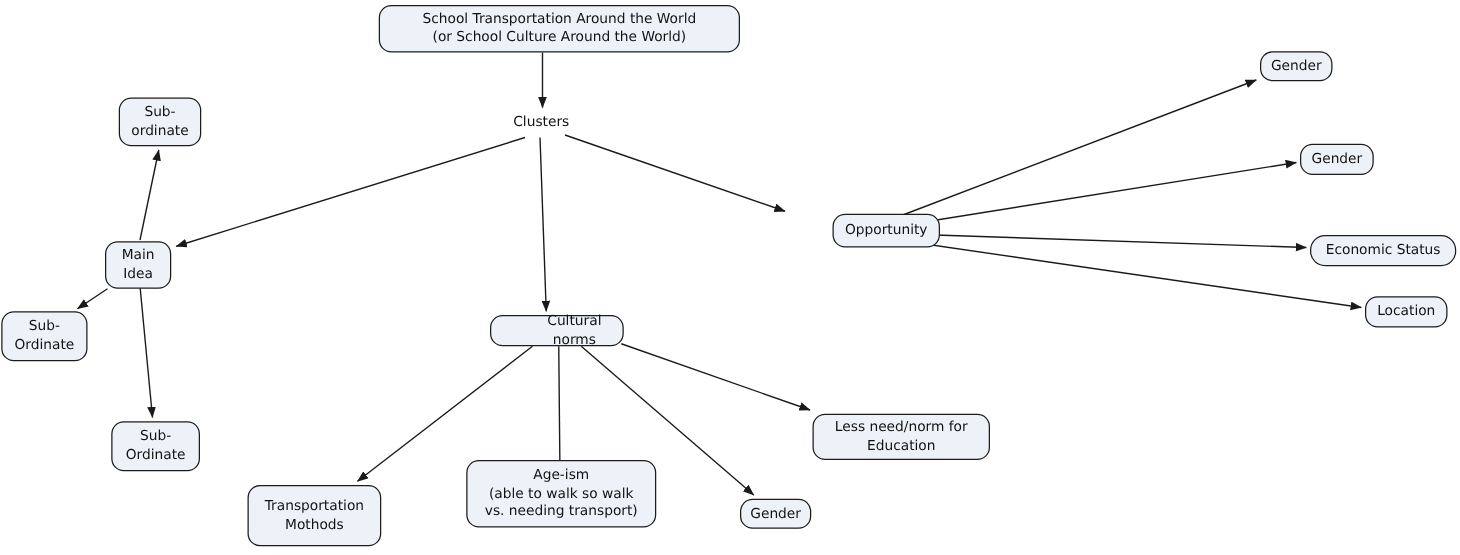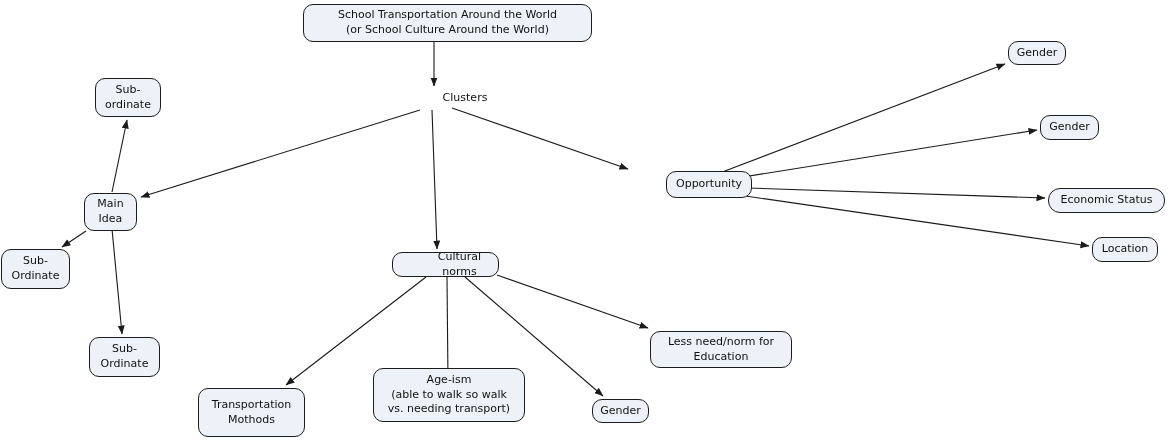--- a/index.html
+++ b/index.html
@@ -69,21 +69,21 @@
         <line x1="497" y1="275" x2="648" y2="328" stroke="#1a1a1a" stroke-width="1.1" marker-end="url(#arrowhead)"></line>
         <line x1="717" y1="174" x2="1005" y2="64" stroke="#1a1a1a" stroke-width="1.1" marker-end="url(#arrowhead)"></line>
         <line x1="718" y1="181" x2="1037" y2="130" stroke="#1a1a1a" stroke-width="1.1" marker-end="url(#arrowhead)"></line>
         <line x1="718" y1="187" x2="1045" y2="198" stroke="#1a1a1a" stroke-width="1.1" marker-end="url(#arrowhead)"></line>
         <line x1="718" y1="192" x2="1089" y2="246" stroke="#1a1a1a" stroke-width="1.1" marker-end="url(#arrowhead)"></line>
       </g>
   </svg>
   <div id="nodes">
       <div class="node" style="left: 303px; top: 4px; width: 289px; height: 38px;">School Transportation Around the World
 (or School Culture Around the World)</div>
-      <div class="node plain" style="left: 403px; top: 90px; width: 60px; height: 17px; margin-left: 32px;">Clusters</div>
+      <div class="node plain" style="left: 403px; top: 90px; width: 60px; height: 17px;">Clusters</div>
       <div class="node" style="left: 84px; top: 193px; width: 53px; height: 38px;">Main
 Idea</div>
       <div class="node" style="left: 95px; top: 78px; width: 66px; height: 39px;">Sub-
 ordinate</div>
       <div class="node" style="left: 1px; top: 249px; width: 69px; height: 40px;">Sub-
 Ordinate</div>
       <div class="node" style="left: 89px; top: 337px; width: 71px; height: 40px;">Sub-
 Ordinate</div>
       <div class="node" style="left: 392px; top: 252px; width: 107px; height: 25px; padding-left: 32px;">Cultural norms</div>
       <div class="node" style="left: 198px; top: 388px; width: 107px; height: 49px;">Transportation

